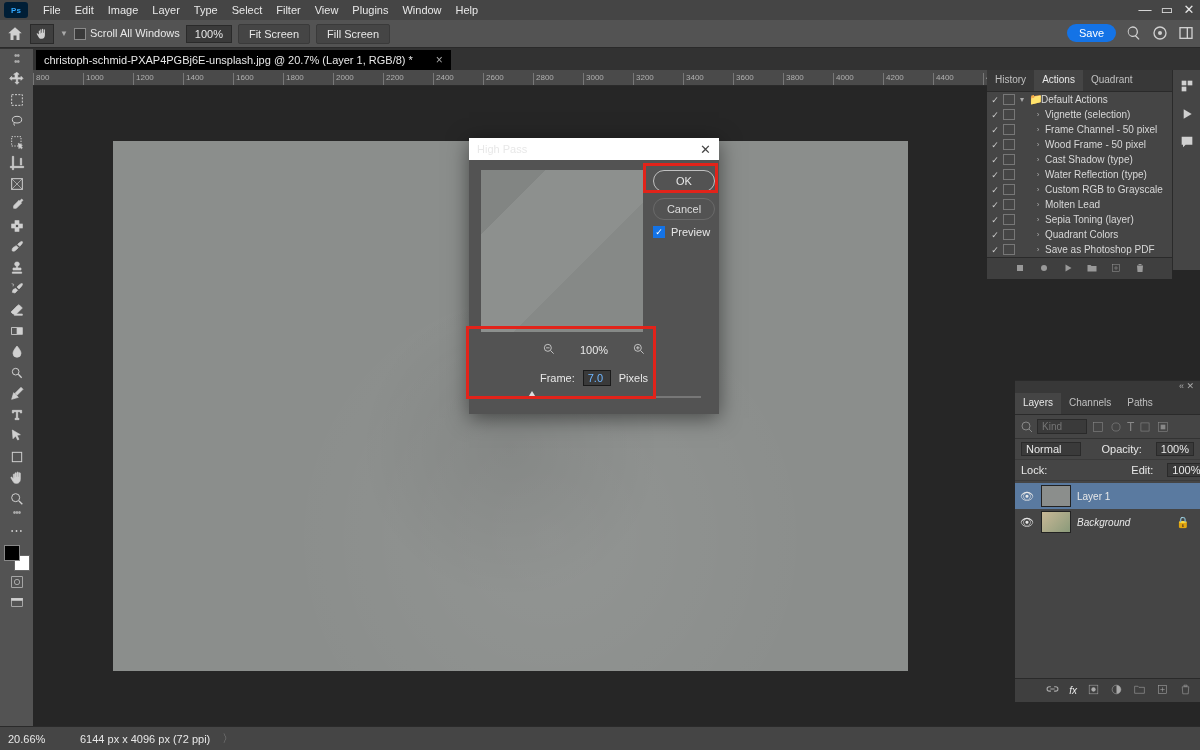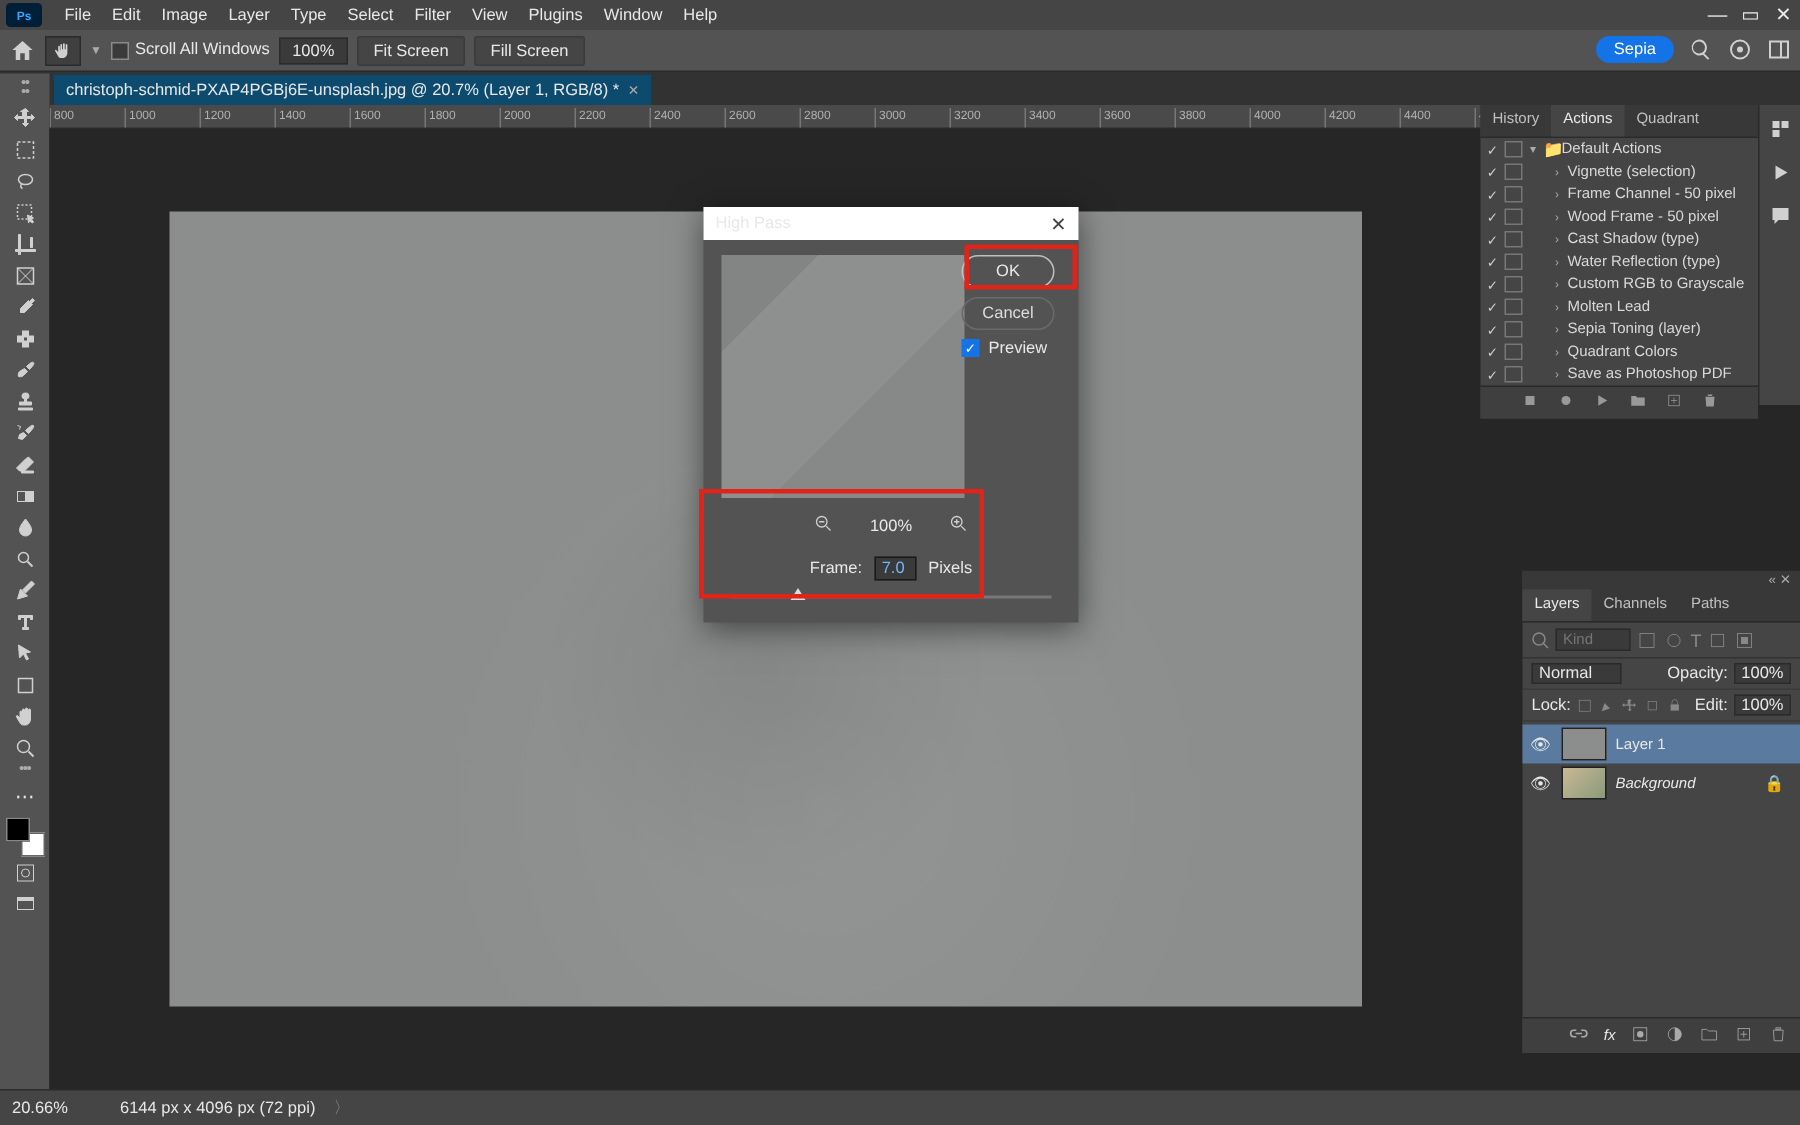--- a/index.html
+++ b/index.html
@@ -14,21 +14,21 @@
 .ico-home svg{width:18px;height:18px;fill:#d0d0d0}
 .tool-hand{width:24px;height:20px;background:#3f3f3f;border:1px solid #2a2a2a;display:flex;align-items:center;justify-content:center}
 .tool-hand svg{width:14px;height:14px;fill:#d0d0d0}
 .chk{width:12px;height:12px;border:1px solid #8a8a8a;background:#3a3a3a;display:inline-block;vertical-align:middle;margin-right:4px}
 .opt-btn{border:1px solid #3a3a3a;background:#454545;padding:3px 10px;border-radius:2px}
 .opt-field{background:#3a3a3a;border:1px solid #2a2a2a;padding:2px 8px}
 .share-btn{position:absolute;right:84px;top:4px;background:#1473e6;color:#fff;padding:3px 12px;border-radius:12px}
 .optbar .right-icons{position:absolute;right:6px;top:0;height:28px;display:flex;align-items:center;gap:10px}
 .optbar .right-icons svg{width:16px;height:16px;fill:#d0d0d0}
 .tab-strip{height:22px;background:#323232;display:flex;align-items:center;padding-left:36px}
-.doc-tab{background:#0c4a6e;padding:3px 8px;border-top:1px solid #323232;font-size:11px;color:#e0e0e0;display:flex;align-items:center;gap:6px}
+.doc-tab{background:#000000;padding:3px 8px;border-top:1px solid #323232;font-size:11px;color:#e0e0e0;display:flex;align-items:center;gap:23px}
 .doc-tab .close-x{font-size:12px;color:#aaa}
 .workspace{position:absolute;left:33px;top:70px;right:0;bottom:24px;background:#262626}
 .ruler-h{position:absolute;left:0;right:213px;top:0;height:16px;background:#4a4a4a;border-bottom:1px solid #2a2a2a;overflow:hidden;white-space:nowrap}
 .ruler-h span{display:inline-block;width:50px;font-size:8px;color:#b0b0b0;text-align:left;border-left:1px solid #777;padding-left:2px;line-height:10px;height:16px}
 .toolbar{position:absolute;left:0;top:49px;width:33px;bottom:24px;background:#535353;display:flex;flex-direction:column;align-items:center;padding-top:4px;gap:1px}
 .toolbar .dots{font-size:10px;color:#aaa;letter-spacing:-1px;line-height:6px;margin-bottom:3px}
 .tool{width:24px;height:20px;display:flex;align-items:center;justify-content:center}
 .tool svg{width:16px;height:16px;fill:#d0d0d0;stroke:#d0d0d0}
 .fgbg{position:relative;width:26px;height:26px;margin-top:4px}
 .fgbg .bg{position:absolute;right:0;bottom:0;width:16px;height:16px;background:#fff;border:1px solid #666}
@@ -47,42 +47,42 @@
 .action-row .icon-col{width:12px;height:11px;border:1px solid #777;font-size:7px}
 .action-row .exp{width:10px;text-align:center;font-size:8px;color:#aaa}
 .action-row .name{font-size:10px;color:#d8d8d8;white-space:nowrap}
 .actions-footer{height:22px;display:flex;align-items:center;justify-content:center;gap:12px;border-top:1px solid #2a2a2a;background:#3f3f3f}
 .actions-footer svg{width:12px;height:12px;fill:#999}
 .layers-panel{position:absolute;right:0;top:310px;width:185px;bottom:24px;background:#454545;border-top:1px solid #2a2a2a}
 .layers-panel .collapse-bar{height:12px;background:#383838;text-align:right;padding-right:6px;font-size:9px;color:#aaa}
 .layers-opts{display:flex;align-items:center;gap:4px;padding:4px 6px;border-bottom:1px solid #333}
 .layers-opts input{background:#3a3a3a;border:1px solid #2a2a2a;padding:1px 4px;width:50px;color:#888;font-size:10px}
 .layers-opts .mini-ico{width:14px;height:14px}
-.blend-row,.lock-row{display:flex;align-items:center;padding:3px 6px;gap:4px;font-size:10px;color:#888;border-bottom:1px solid #3a3a3a}
+.blend-row,.lock-row{display:flex;align-items:center;padding:3px 6px;gap:14px;font-size:10px;color:#888;border-bottom:1px solid #3a3a3a}
 .blend-row .field,.lock-row .field{background:#3a3a3a;border:1px solid #2a2a2a;padding:0 4px}
 .layers-list{padding:2px 0}
 .layer-row{display:flex;align-items:center;height:26px;padding:0 4px;gap:6px}
 .layer-row.sel{background:#5a7aa0}
 .layer-row .eye{width:16px;text-align:center}
 .layer-row .thumb{width:30px;height:22px;background:#8b8e8c;border:1px solid #222}
 .layer-row .lname{font-size:10px}
 .layer-row .lock-i{margin-left:auto;margin-right:6px}
 .layers-footer{position:absolute;bottom:0;left:0;right:0;height:24px;border-top:1px solid #2a2a2a;display:flex;align-items:center;justify-content:flex-end;gap:10px;padding:0 8px;background:#3f3f3f}
 .layers-footer svg{width:13px;height:13px;fill:#aaa}
 .statusbar{position:absolute;left:0;right:0;bottom:0;height:24px;background:#454545;border-top:1px solid #2a2a2a;display:flex;align-items:center;padding:0 8px;gap:12px}
 .statusbar .zoom{width:60px}
 .dialog{position:absolute;left:469px;top:138px;width:250px;background:#535353;box-shadow:0 4px 20px rgba(0,0,0,.5)}
 .dialog .titlebar{height:22px;background:#fff;color:#222;display:flex;align-items:center;padding:0 8px;justify-content:space-between}
 .dialog .titlebar .close{color:#444;font-size:13px}
 .dialog .body{padding:10px 12px 14px;position:relative}
 .dialog .preview-img{width:162px;height:162px;background:#8d908e;background-image:linear-gradient(135deg,rgba(0,0,0,0.08) 20%,transparent 20%,transparent 60%,rgba(0,0,0,0.05) 60%);}
 .dialog .btn{width:62px;height:22px;border-radius:11px;display:flex;align-items:center;justify-content:center;margin-bottom:6px}
 .dialog .btn.ok{border:1px solid #c0c0c0}
 .dialog .btn.cancel{border:1px solid #6a6a6a;color:#ddd}
-.dialog .btn-col{position:absolute;right:16px;top:10px}
+.dialog .btn-col{position:absolute;right:4px;top:10px}
 .dialog .chk-row{display:flex;align-items:center;gap:6px;margin-top:4px}
 .dialog .chk-row .cb{width:12px;height:12px;background:#1473e6;display:flex;align-items:center;justify-content:center;font-size:9px;color:#fff}
 .dialog .zoom-row{display:flex;align-items:center;justify-content:center;gap:24px;margin-top:10px}
 .dialog .zoom-row svg{width:14px;height:14px;fill:#d0d0d0}
 .dialog .radius-row{display:flex;align-items:center;justify-content:center;gap:8px;margin-top:12px}
 .dialog .radius-row input{width:28px;background:#3a3a3a;border:1px solid #1a1a1a;color:#6fb6ff;padding:1px 4px;font-size:11px;text-align:left}
 .dialog .slider{margin:10px 6px 2px;height:2px;background:#777;position:relative}
 .dialog .slider .handle{position:absolute;left:40px;top:-5px;width:0;height:0;border-left:5px solid transparent;border-right:5px solid transparent;border-bottom:8px solid #ddd}
 .hl-box1{position:absolute;border:3px solid #e2231a;left:643px;top:163px;width:75px;height:30px;pointer-events:none}
 .hl-box2{position:absolute;border:3px solid #e2231a;left:466px;top:326px;width:190px;height:73px;pointer-events:none}
@@ -117,21 +117,21 @@
   <span class="tool-hand">
       <svg viewBox="0 0 24 24">
         <path d="M9 11V5a1 1 0 012 0v5h1V4a1 1 0 012 0v6h1V5a1 1 0 012 0v9c0 3-2 6-5 6h-2c-2 0-3-1-4-3l-3-5c-.5-1 .7-2 1.5-1l2 2V7a1 1 0 012 0v4z"></path>
       </svg>
     </span>
   <span style="font-size:8px;color:#aaa">▼</span>
   <label><span class="chk"></span><span>Scroll All Windows</span></label>
   <span class="opt-field">100%</span>
   <span class="opt-btn">Fit Screen</span>
   <span class="opt-btn">Fill Screen</span>
-  <span class="share-btn">Sepia</span>
+  <span class="share-btn">Save</span>
   <div class="right-icons">
     <span><svg viewBox="0 0 24 24">
           <path d="M10 2a8 8 0 015.3 13.9l5 5-1.4 1.4-5-5A8 8 0 1110 2zm0 2a6 6 0 100 12 6 6 0 000-12z"></path>
         </svg></span>
     <span><svg viewBox="0 0 24 24">
           <circle cx="12" cy="12" r="9" fill="none" stroke="#d0d0d0" stroke-width="2"></circle>
           <circle cx="12" cy="12" r="3"></circle>
         </svg></span>
     <span><svg viewBox="0 0 24 24">
           <rect x="3" y="4" width="18" height="16" fill="none" stroke="#d0d0d0" stroke-width="2"></rect>

